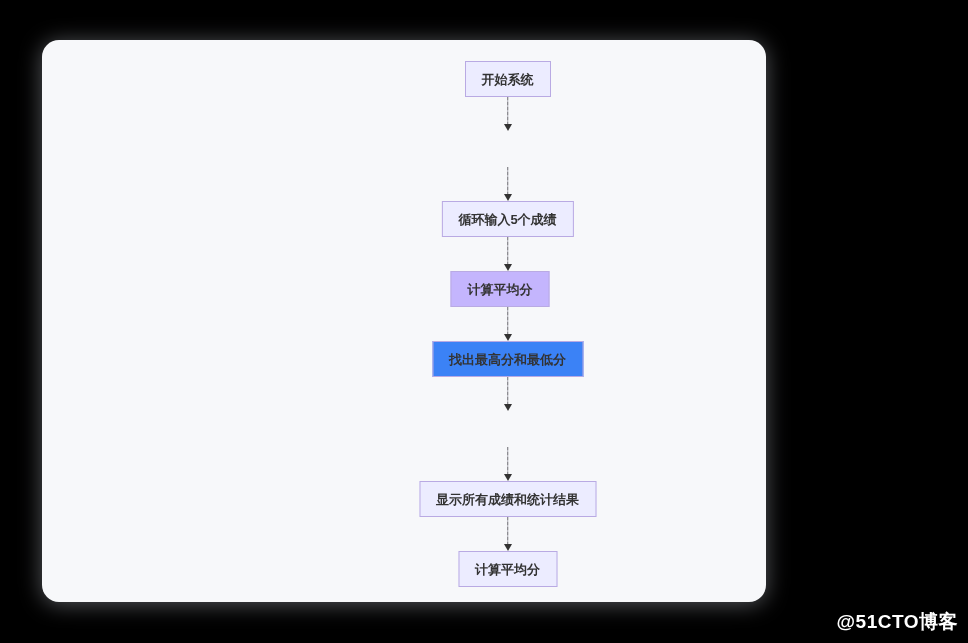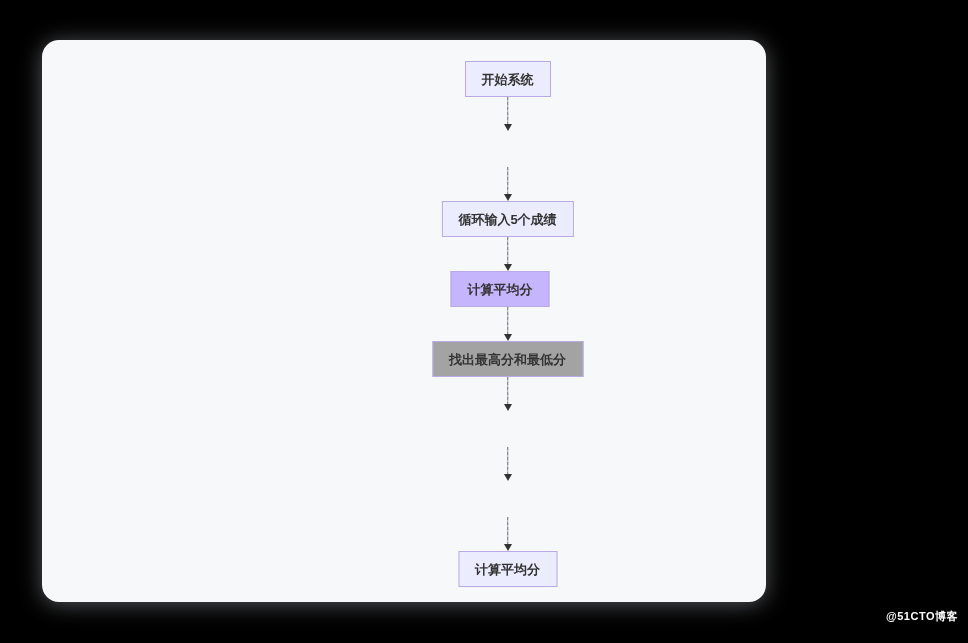--- a/index.html
+++ b/index.html
@@ -69,34 +69,35 @@
     height: 0;
     border-left: 4.5px solid transparent;
     border-right: 4.5px solid transparent;
     border-top: 7px solid #333333;
   }
   .watermark {
     position: absolute;
     right: 10px;
     top: 609px;
     color: #ffffff;
-    font-size: 11px;
+    font-size: 19px;
     font-weight: 600;
     letter-spacing: 0.5px;
   }
 </style>
 </head>
 <body>
 
 <div class="card">
   <div class="flowchart" id="flowchart">
       <div class="flow-node" style="left: 465.5px; top: 21px; background: rgb(236, 236, 255); border-color: rgb(185, 170, 227);">开始系统</div>
       <div class="flow-node" style="left: 465.5px; top: 161px; background: rgb(236, 236, 255); border-color: rgb(185, 170, 227);">循环输入5个成绩</div>
       <div class="flow-node" style="left: 458px; top: 231px; background: #c4b5fd; border-color: rgb(185, 170, 227);">计算平均分</div>
-      <div class="flow-node" style="left: 465.5px; top: 301px; background: #a3a3a3; border-color: rgb(185, 170, 227); font-family: Liberation Serif, serif;">找出最高分和最低分</div>
+      <div class="flow-node" style="left: 465.5px; top: 301px; background: #3b82f6; border-color: rgb(185, 170, 227); font-family: Liberation Serif, serif;">找出最高分和最低分</div>
+      <div class="flow-node" style="left: 465.5px; top: 441px; background: rgb(236, 236, 255); border-color: rgb(185, 170, 227);">显示所有成绩和统计结果</div>
       <div class="flow-node" style="left: 465.5px; top: 511px; background: rgb(236, 236, 255); border-color: rgb(185, 170, 227);">计算平均分</div>
       <div class="flow-arrow" style="left: 465.5px; top: 57px; height: 34px;">
         <div class="line" style="height: 28px;"></div>
         <div class="head" style="border-top-color: rgb(51, 51, 51);"></div>
       </div>
       <div class="flow-arrow" style="left: 465.5px; top: 127px; height: 34px;">
         <div class="line" style="height: 28px;"></div>
         <div class="head" style="border-top-color: rgb(51, 51, 51);"></div>
       </div>
       <div class="flow-arrow" style="left: 465.5px; top: 197px; height: 34px;">

